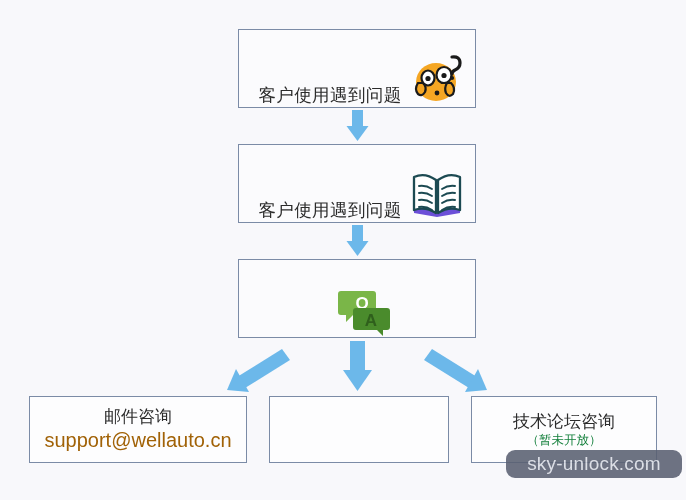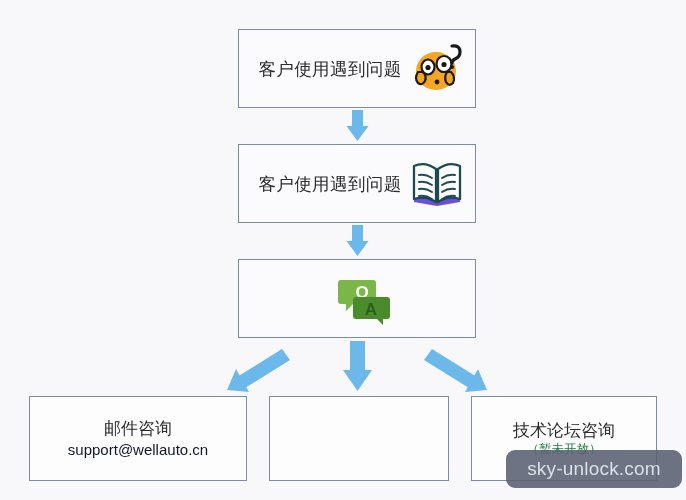--- a/index.html
+++ b/index.html
@@ -28,20 +28,21 @@
     border: 1.5px solid #7b8ba6;
     display: flex;
     align-items: center;
     justify-content: center;
   }
   .box-main {
     width: 238px;
     height: 79px;
     left: 238px;
     padding-left: 8px;
+    align-items: flex-end;
   }
   #box-problem   { top: 29px; }
   #box-manual    { top: 144px; }
   #box-faq       { top: 259px; }
 
   .box-label {
     font-size: 17.5px;
     color: #2b2b2b;
     letter-spacing: 0.4px;
     white-space: nowrap;
@@ -50,38 +51,38 @@
   .box-icon {
     width: 54px;
     height: 54px;
     margin-left: 8px;
     flex: 0 0 auto;
     position: relative;
   }
 
   
   .box-bottom {
-    height: 85px;
+    height: 67px;
     top: 396px;
     flex-direction: column;
     background: #fdfdfe;
     line-height: 1.28;
   }
   #box-email  { left: 29px;  width: 218px; }
   #box-phone  { left: 269px; width: 180px; }
   #box-forum  { left: 471px; width: 186px; }
 
   .b-line1 {
     font-size: 17px;
     color: #2b2b2b;
     white-space: nowrap;
   }
   .b-line2 {
-    font-size: 15px;
-    color: #0f172a;
+    font-size: 20px;
+    color: #a16207;
     white-space: nowrap;
   }
   .b-line2.small {
     font-size: 12.5px;
     color: #15803d;
   }
 
   
   #arrow-layer {
     position: absolute;
@@ -90,21 +91,21 @@
     height: 500px;
     pointer-events: none;
   }
 
   
   #watermark {
     position: absolute;
     left: 506px;
     top: 450px;
     width: 176px;
-    height: 38px;
+    height: 28px;
     background: #5a6072;
     opacity: 0.88;
     border-radius: 9px;
     display: flex;
     align-items: center;
     justify-content: center;
   }
   #watermark span {
     font-size: 19px;
     color: #d9dce4;

